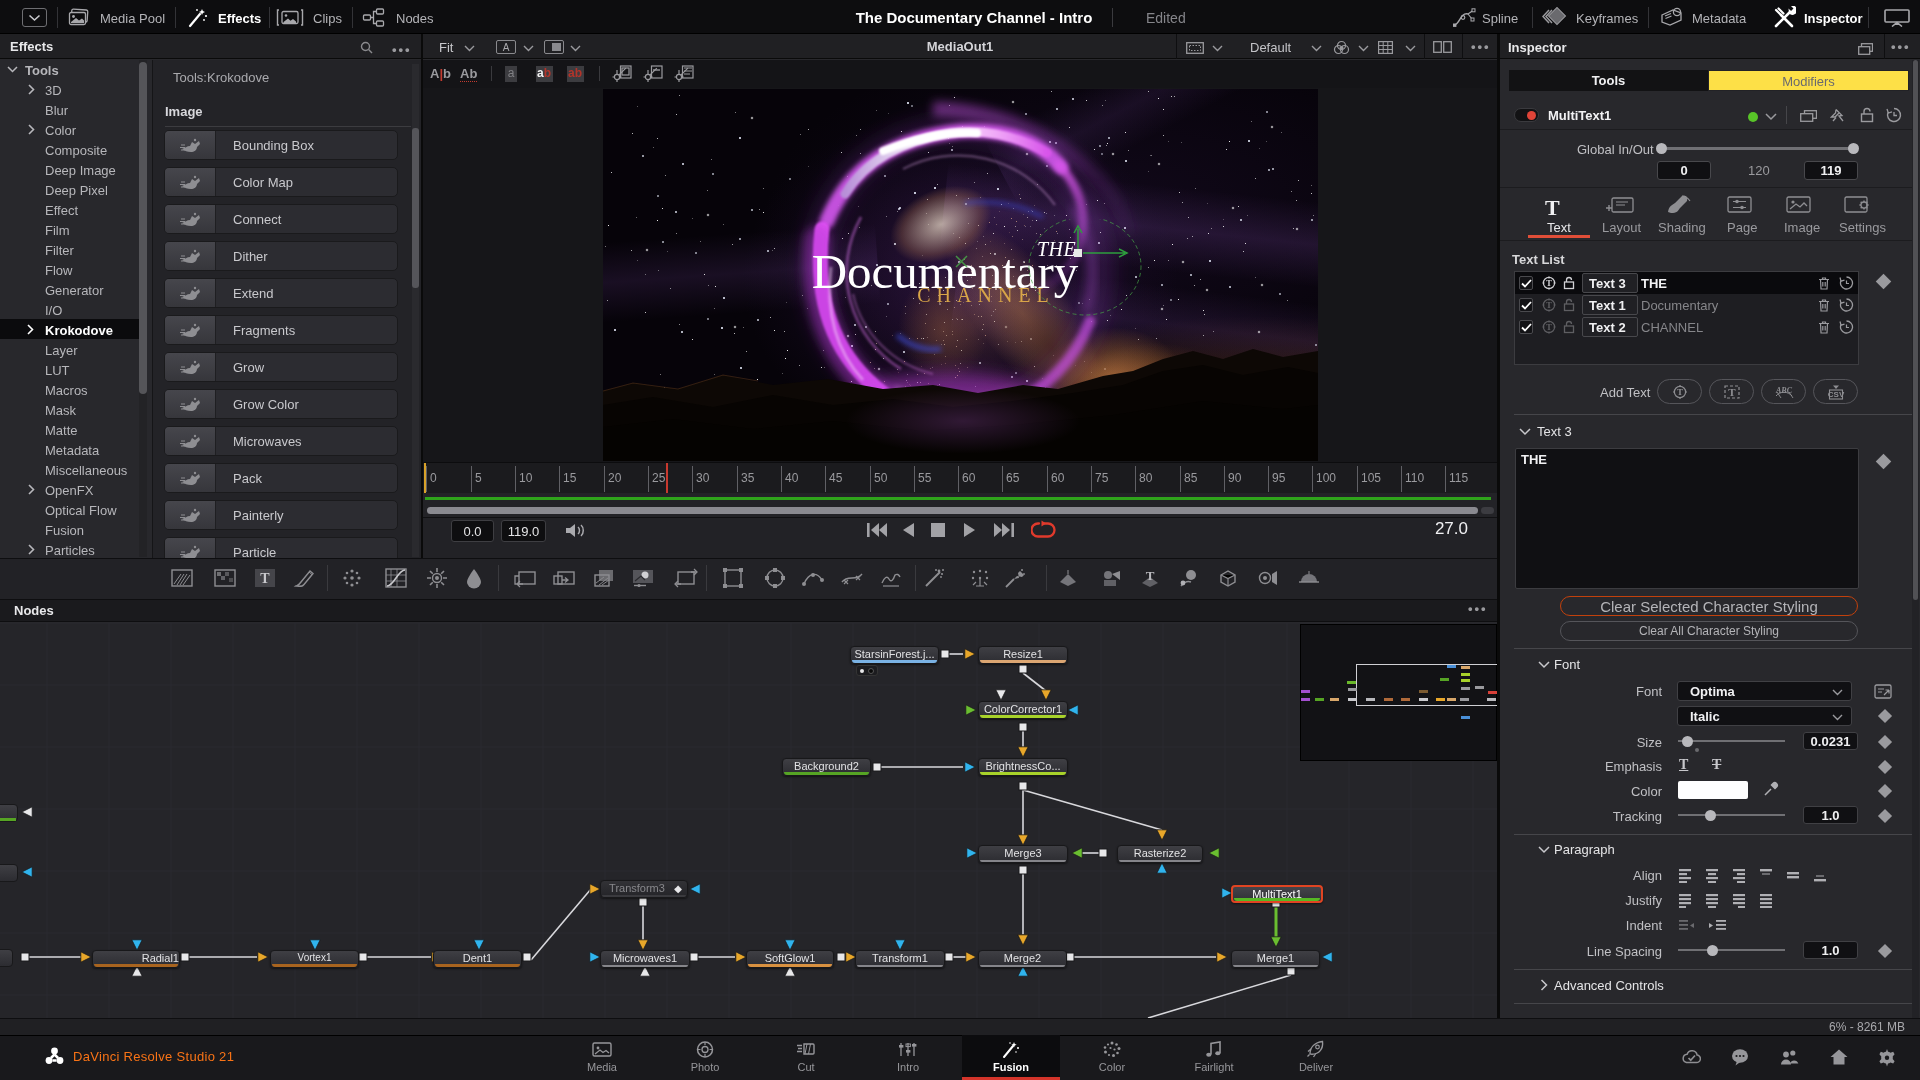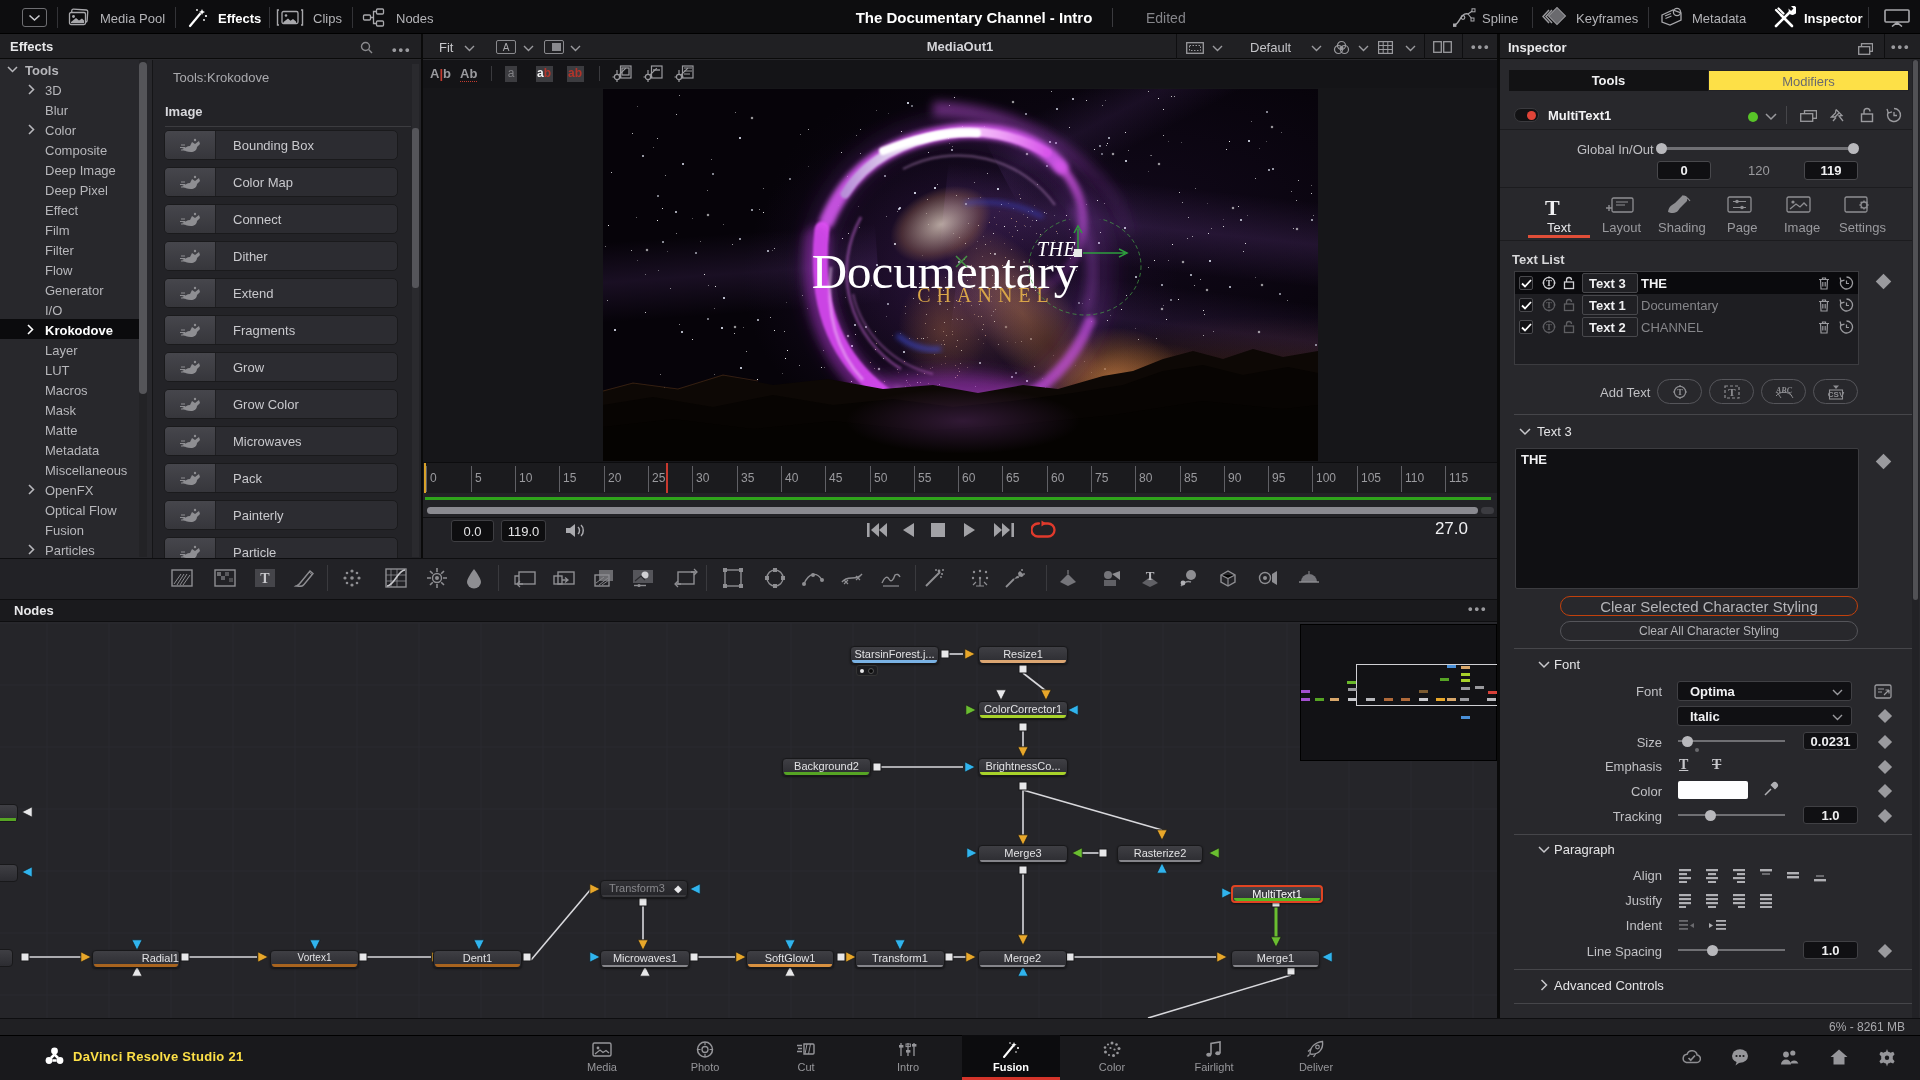--- a/index.html
+++ b/index.html
@@ -1301,21 +1301,21 @@
 
 <div class="a" style="left:0;top:1018px;width:1920px;height:17px;background:#202023;border-top:1px solid #0e0e10"></div>
 <div class="a" style="left:1760px;top:1020px;width:145px;text-align:right;color:#a8a8ac;font-size:12px">6% - 8261 MB</div>
 <div class="a" style="left:0;top:1035px;width:1920px;height:45px;background:#19191c;border-top:1px solid #000"></div>
 <svg class="a" style="left:44px;top:1046px" width="21" height="21" viewBox="0 0 21 21">
  <circle cx="10.5" cy="5" r="3.4" fill="#fff"></circle>
     <circle cx="5" cy="14.5" r="3.4" fill="#fff"></circle>
     <circle cx="16" cy="14.5" r="3.4" fill="#fff"></circle>
  <path d="M10.5 8.4 L7 12 M10.5 8.4 L14 12 M8.4 14.5 h4.2" stroke="#fff" stroke-width="2.6"></path>
 </svg>
-<div class="a" style="left:73px;top:1049px;color:#fde047;font-size:13px;font-weight:700;letter-spacing:0.3px">DaVinci Resolve Studio 21</div>
+<div class="a" style="left:73px;top:1049px;color:#f97316;font-size:13px;font-weight:400;letter-spacing:0.3px">DaVinci Resolve Studio 21</div>
 
 <svg class="a" style="left:591px;top:1039px" width="22" height="21" viewBox="0 0 22 21">
     <rect x="2" y="4" width="18" height="13" rx="1.5" fill="none" stroke="#96969a" stroke-width="1.4"></rect>
     <circle cx="7" cy="9" r="1.4" fill="#96969a"></circle>
     <path d="M4 15 l5-4 3 2.5 3-2 3 2.5" fill="none" stroke="#96969a" stroke-width="1.3"></path>
   </svg>
 <div class="a" style="left:562px;top:1061px;width:80px;text-align:center;color:#96969a;font-size:11px;">Media</div>
 <svg class="a" style="left:694px;top:1039px" width="22" height="21" viewBox="0 0 22 21">
     <circle cx="11" cy="10.5" r="7.5" fill="none" stroke="#96969a" stroke-width="1.5"></circle>
     <circle cx="11" cy="10.5" r="3" fill="none" stroke="#96969a" stroke-width="1.3"></circle>

